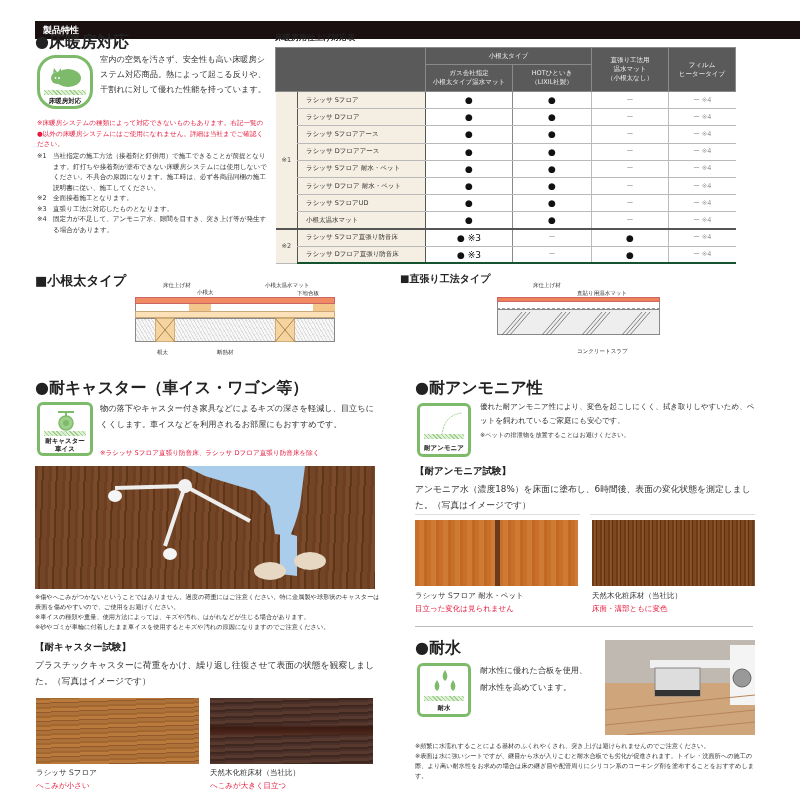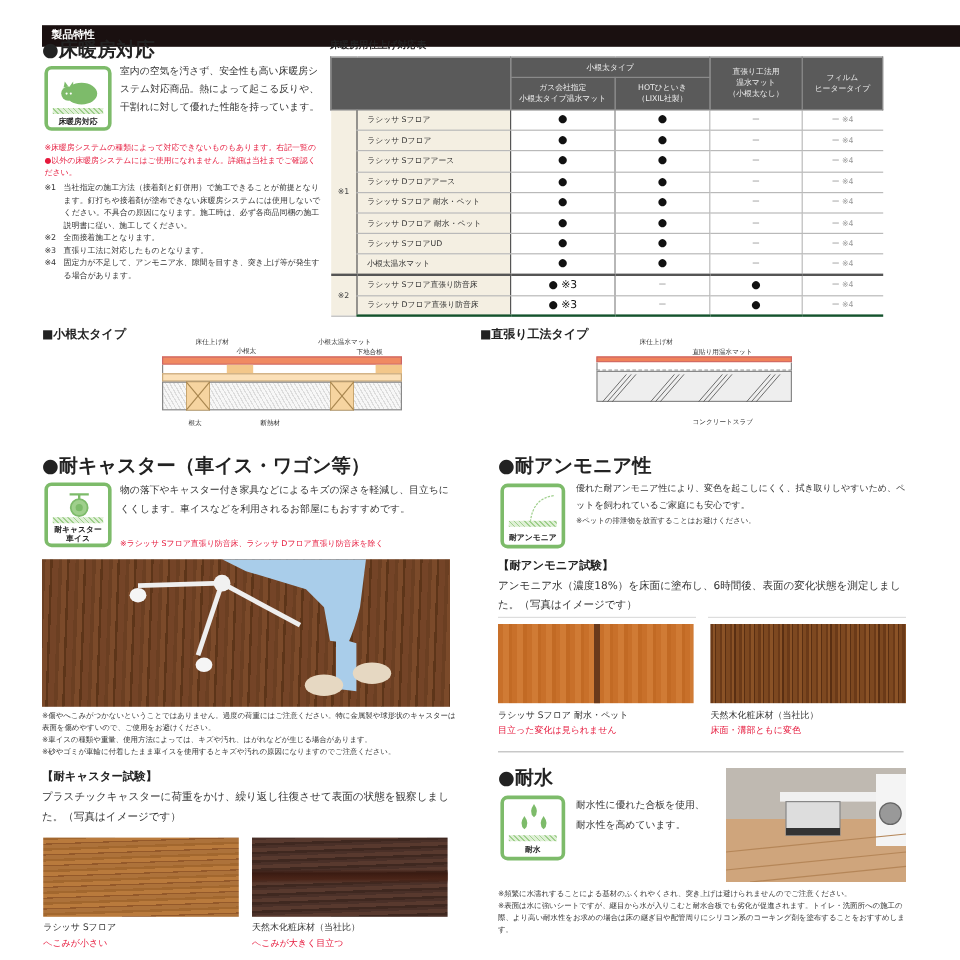--- a/index.html
+++ b/index.html
@@ -45,21 +45,21 @@
   .wood { position: absolute; }
   .divider { height: 1px; background: #bbb; }
 </style>
 </head>
 <body>
 
 <div class="abs header-bar">製品特性</div>
 
 <div class="abs sec-title" style="left:35px; top:32px;">●床暖房対応</div>
 
-<div class="abs badge" style="left:37px; top:55px; width:56px; height:54px;">
+<div class="abs badge" style="left:37px; top:55px; width:56px; height:54px;border-radius:19px;">
   <svg class="abs" style="left:10px; top:6px;" width="32" height="24" viewBox="0 0 32 24">
     <ellipse cx="18" cy="14" rx="13" ry="9" fill="#7dbb6a"></ellipse>
     <circle cx="7" cy="14" r="6" fill="#7dbb6a"></circle>
     <polygon points="3,9 4,4 7,8" fill="#7dbb6a"></polygon>
     <polygon points="8,8 11,4 11,9" fill="#7dbb6a"></polygon>
     <circle cx="5.5" cy="14" r="0.9" fill="#fff"></circle>
     <circle cx="9" cy="14" r="0.9" fill="#fff"></circle>
   </svg>
   <div class="hatch" style="top:32px;"></div>
   <div class="lbl" style="top:39px;">床暖房対応</div>
@@ -185,21 +185,21 @@
     <tr class="last">
       <td class="name">ラシッサ Dフロア直張り防音床</td>
       <td class="c1 dot">● ※3</td>
       <td class="c2 dash">ー</td>
       <td class="c3 dot">●</td>
       <td class="note4">ー ※4</td>
     </tr>
   </tbody>
 </table>
 
-<div class="abs sec-title-sm" style="left:35px; top:272px; font-size:10px;">■小根太タイプ</div>
+<div class="abs sec-title-sm" style="left:35px; top:272px; font-size:13px;">■小根太タイプ</div>
 <div class="abs" style="left:135px; top:282px; width:240px; height:82px;">
 
   <div class="abs" style="left:0; top:15px; width:200px; height:7px; background:#f08a62; border:1px solid #c66;"></div>
 
   <div class="abs" style="left:0; top:22px; width:200px; height:7px; background:#fff; border-left:1px solid #888; border-right:1px solid #888;"></div>
   <div class="abs" style="left:54px; top:22px; width:22px; height:7px; background:#f3c78a;"></div>
   <div class="abs" style="left:178px; top:22px; width:22px; height:7px; background:#f3c78a;"></div>
 
   <div class="abs" style="left:0; top:29px; width:200px; height:7px; background:#fbe0b8; border:1px solid #c9a97a;"></div>
 

